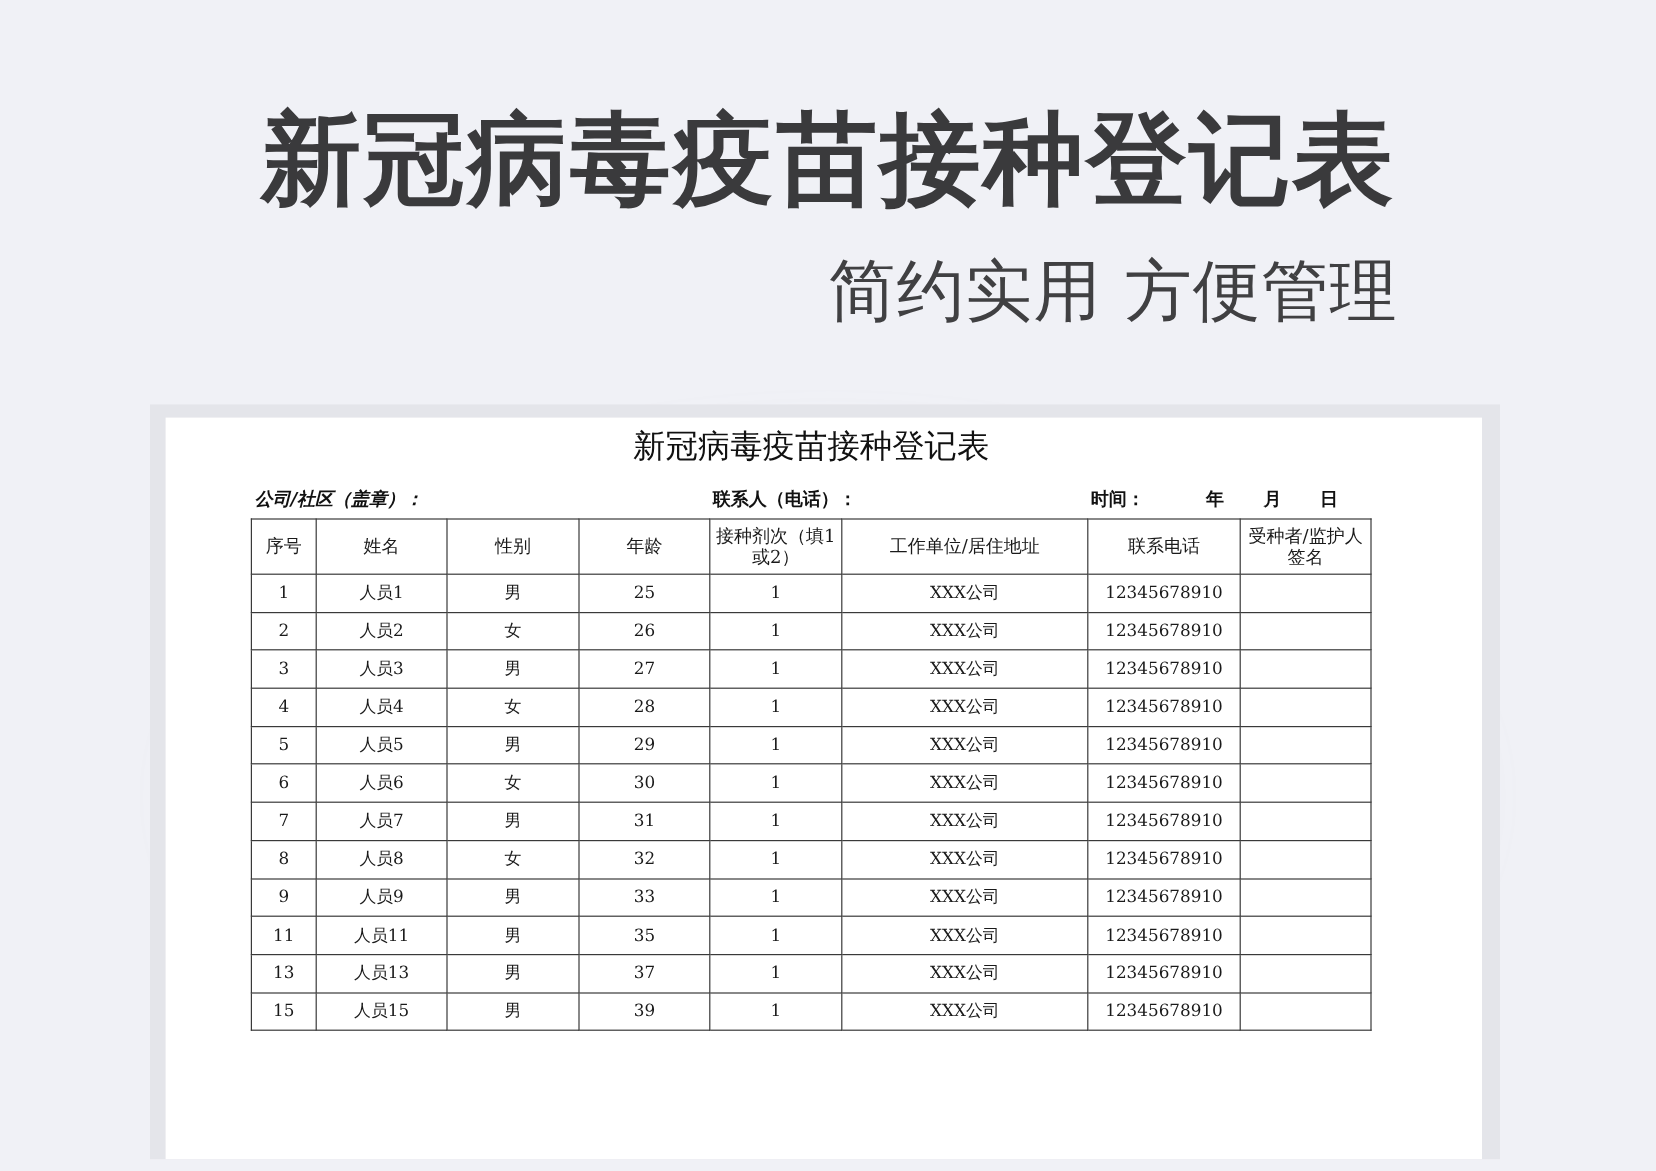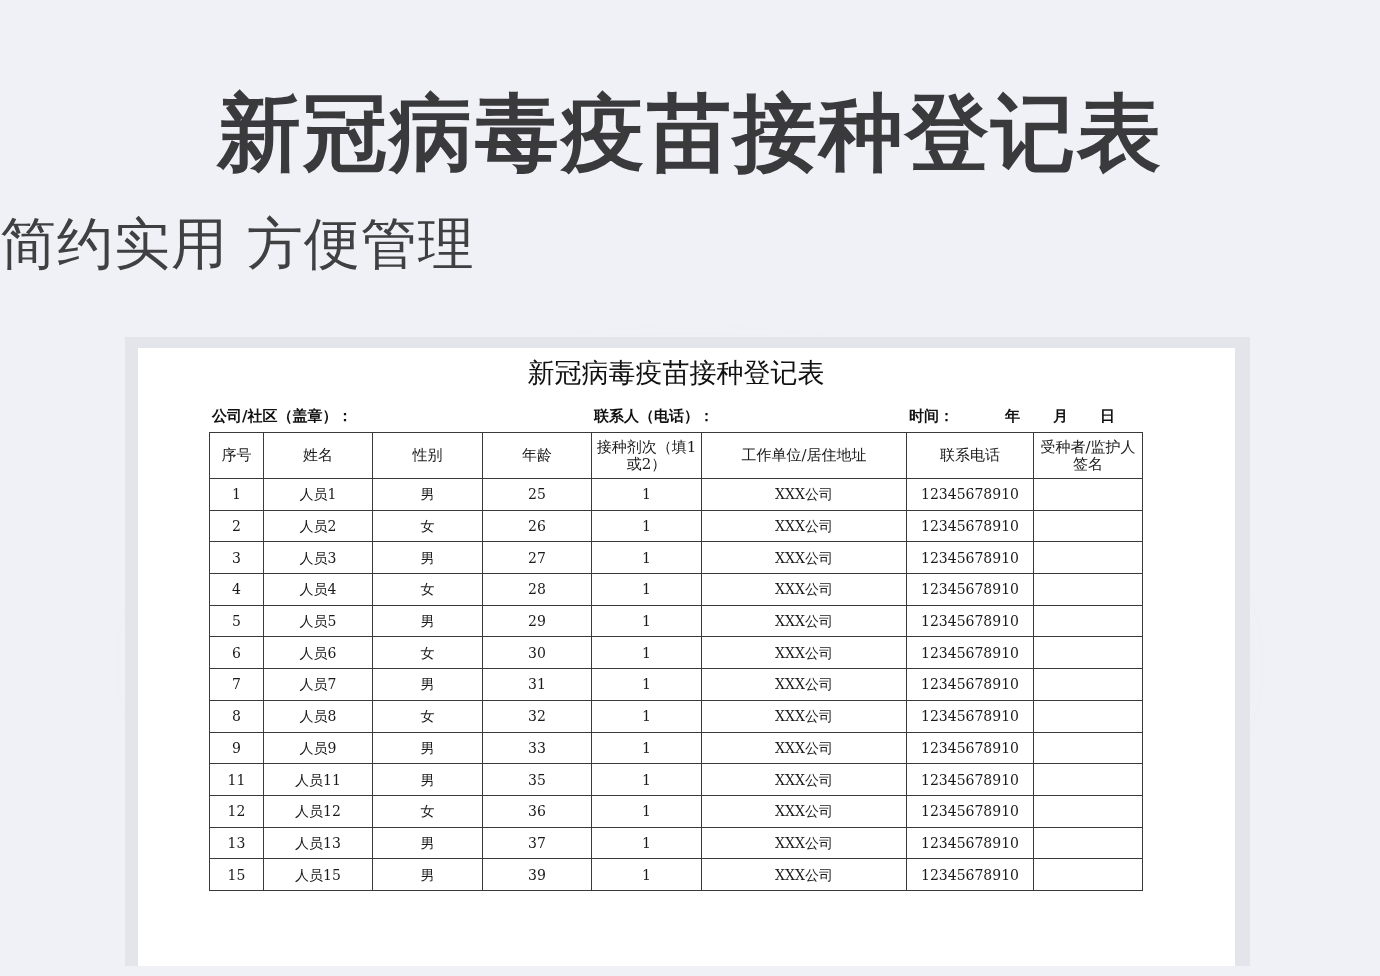--- a/index.html
+++ b/index.html
@@ -9,21 +9,21 @@
       font-family: "DejaVu Sans", "Liberation Sans", sans-serif;
       position: relative;
     }
     .hero-title {
       position: absolute; left: 0; top: 78px; width: 1380px;
       text-align: center; font-size: 84px; font-weight: bold;
       color: #3a3a3c; letter-spacing: 2px; line-height: 110px;
     }
     .hero-subtitle {
       position: absolute; left: 0; top: 206px; width: 1165px;
-      text-align: left; font-size: 56px; color: #404042;
+      text-align: right; font-size: 56px; color: #404042;
       line-height: 76px; letter-spacing: 1px;
     }
     .sheet-shadow {
       position: absolute; left: 110px; top: 324px; width: 1160px; height: 680px;
       background: radial-gradient(ellipse at center, rgba(170,172,185,0.35) 0%, rgba(240,241,246,0) 70%);
       filter: blur(8px);
     }
     .sheet-frame {
       position: absolute; left: 125px; top: 337px; width: 1125px; height: 650px;
       background: #e4e5ea;
@@ -70,21 +70,21 @@
 
 <div class="hero-title">新冠病毒疫苗接种登记表</div>
 <div class="hero-subtitle">简约实用 方便管理</div>
 
 <div class="sheet-shadow"></div>
 <div class="sheet-frame"></div>
 <div class="sheet-page"></div>
 
 <div class="doc-title">新冠病毒疫苗接种登记表</div>
 
-<div class="meta-line" style="left:212px;">公司/社区（盖章）：</div>
+<div class="meta-line" style="left:212px;font-style:italic;">公司/社区（盖章）：</div>
 <div class="meta-line" style="left:594px;">联系人（电话）：</div>
 <div class="meta-line" style="left:909px;">时间：</div>
 <div class="meta-line" style="left:1005px;">年</div>
 <div class="meta-line" style="left:1053px;">月</div>
 <div class="meta-line" style="left:1100px;">日</div>
 
 <table class="reg">
   <colgroup>
     <col class="c0">
       <col class="c1">
@@ -202,30 +202,20 @@
         <td>11</td>
         <td>人员11</td>
         <td>男</td>
         <td>35</td>
         <td>1</td>
         <td>XXX公司</td>
         <td>12345678910</td>
         <td></td>
       </tr>
       <tr>
-        <td>12</td>
-        <td>人员12</td>
-        <td>女</td>
-        <td>36</td>
-        <td>1</td>
-        <td>XXX公司</td>
-        <td>12345678910</td>
-        <td></td>
-      </tr>
-      <tr>
         <td>13</td>
         <td>人员13</td>
         <td>男</td>
         <td>37</td>
         <td>1</td>
         <td>XXX公司</td>
         <td>12345678910</td>
         <td></td>
       </tr>
       <tr>

